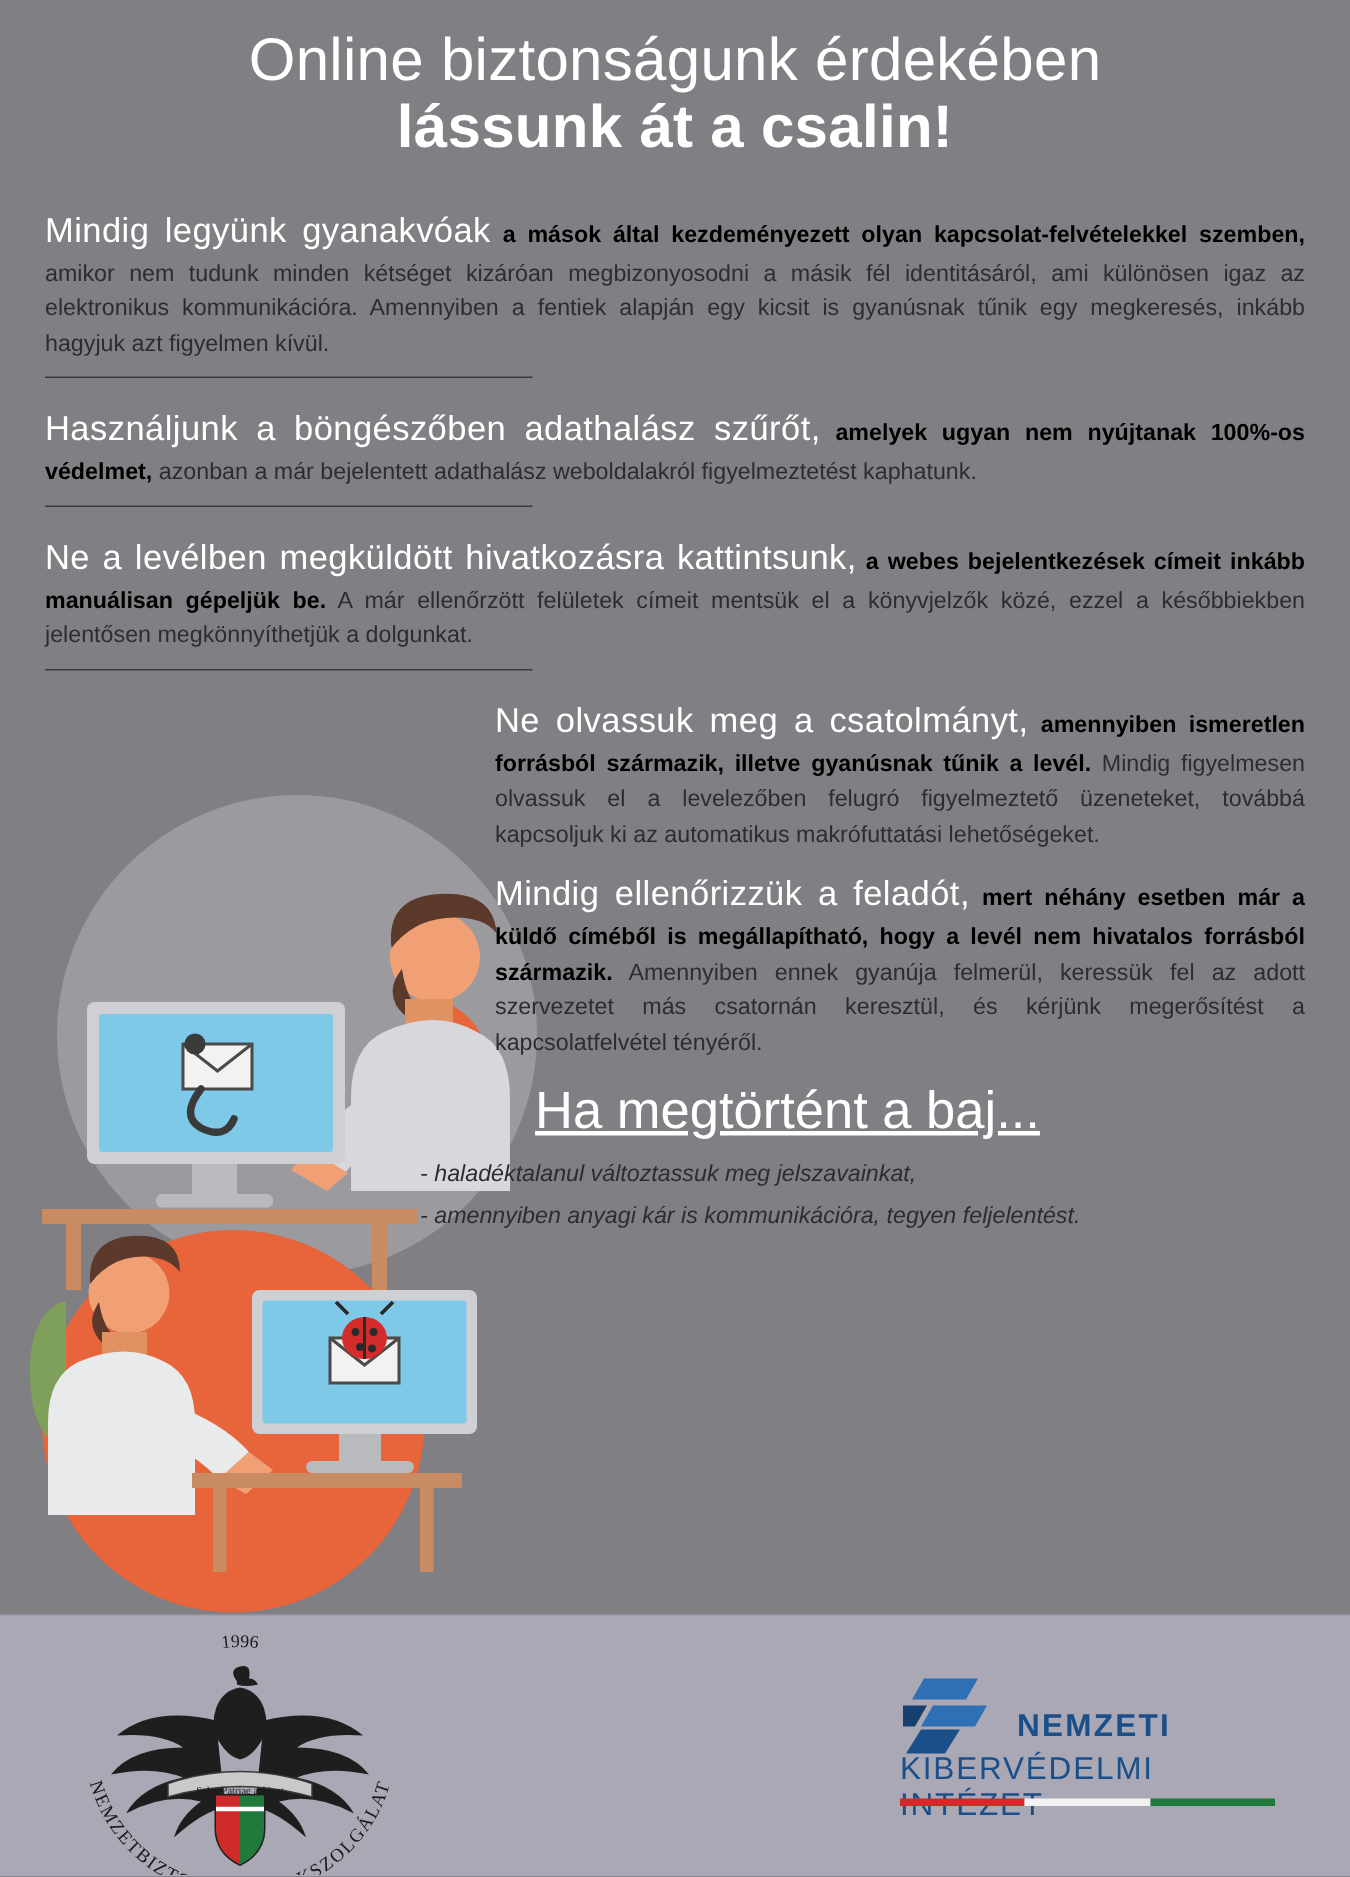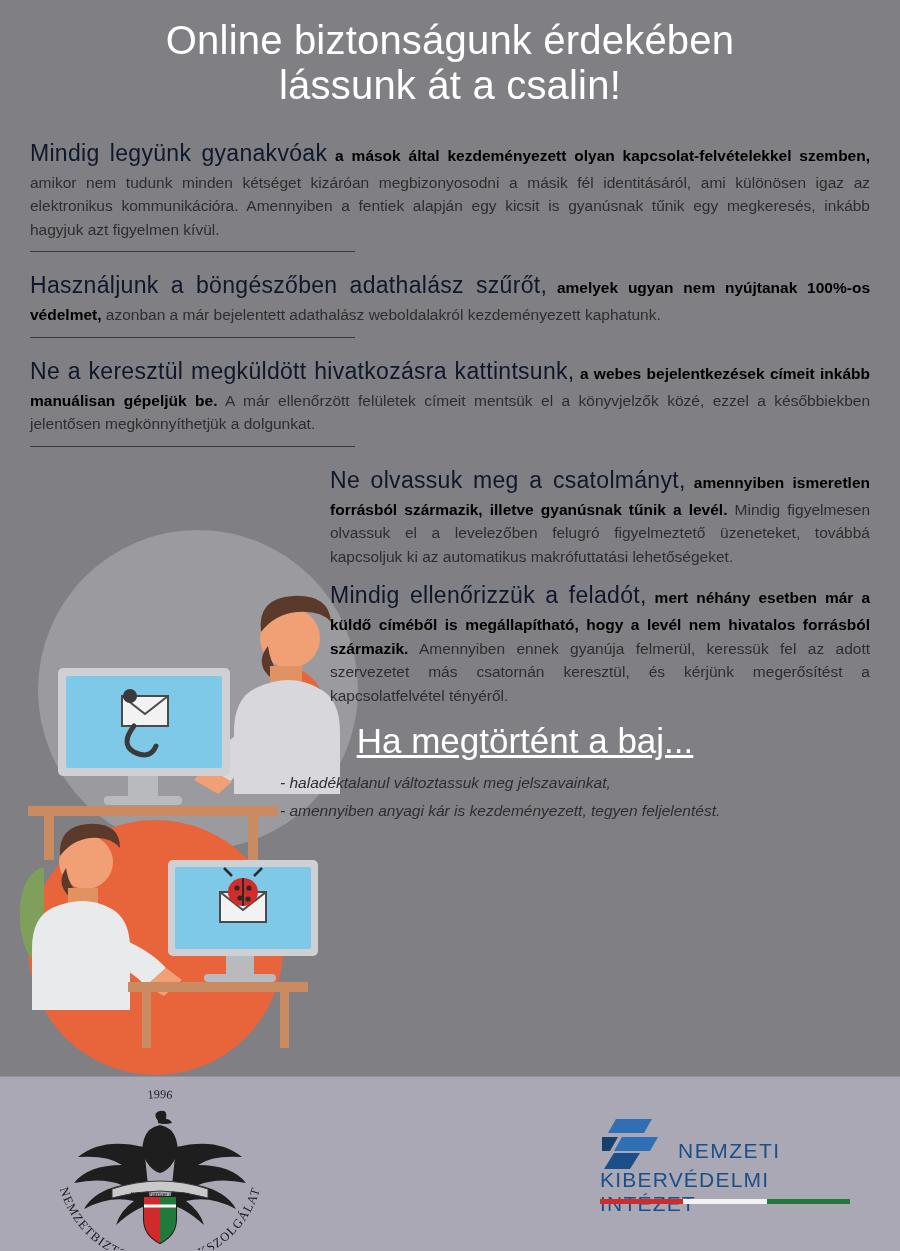--- a/index.html
+++ b/index.html
@@ -18,38 +18,38 @@
   
   .title {
     padding-top: 18px;
     text-align: center;
     color: #ffffff;
     font-size: 40px;
     line-height: 1.12;
     font-weight: 400;
     letter-spacing: 0.2px;
   }
-  .title .l2 { display: block; }
+  .title .l2 { display: block; font-weight: bold; }
 
   
   .blocks {
     position: relative;
     z-index: 3;
     margin-top: 28px;
     padding: 0 30px;
   }
   .para {
     color: #2d2d2f;
     font-size: 15.5px;
     line-height: 1.52;
     text-align: justify;
     margin-bottom: 10px;
   }
   .lead {
-    color: #0f172a;
+    color: #ffffff;
     font-size: 23px;
     font-weight: 400;
     letter-spacing: 0.3px;
   }
   .bold { font-weight: bold; color: #000000; }
   hr.sep {
     border: none;
     border-top: 1px solid #3a3a3c;
     width: 325px;
     margin: 0 0 16px 0;
@@ -120,21 +120,21 @@
     position: absolute;
     right: 40px; top: 38px;
     width: 260px; height: 110px;
   }
   .nki-text {
     position: absolute;
     left: 78px; top: 24px;
     color: #1b4f8a;
     font-size: 21px;
     letter-spacing: 1.5px;
-    font-weight: 400;
+    font-weight: 700;
   }
   .nki-text2 {
     position: absolute;
     left: 0px; top: 53px;
     color: #1b4f8a;
     font-size: 21px;
     letter-spacing: 1.2px;
   }
   .nki-bar {
     position: absolute;
@@ -230,44 +230,44 @@
   </div>
 
   <div class="blocks">
 
     <div class="tip">
       <p class="para"><span class="lead">Mindig legyünk gyanakvóak</span><span class="bold"> a mások által kezdeményezett olyan kapcsolat-felvételekkel szemben,</span><span> amikor nem tudunk minden kétséget kizáróan megbizonyosodni a másik fél identitásáról, ami különösen igaz az elektronikus kommunikációra. Amennyiben a fentiek alapján egy kicsit is gyanúsnak tűnik egy megkeresés, inkább hagyjuk azt figyelmen kívül.</span></p>
       <hr class="sep">
     </div>
 
     <div class="tip">
-      <p class="para"><span class="lead">Használjunk a böngészőben adathalász szűrőt,</span><span class="bold"> amelyek ugyan nem nyújtanak 100%-os védelmet,</span><span> azonban a már bejelentett adathalász weboldalakról kezdeményezett kaphatunk.</span></p>
+      <p class="para"><span class="lead">Használjunk a böngészőben adathalász szűrőt,</span><span class="bold"> amelyek ugyan nem nyújtanak 100%-os védelmet,</span><span> azonban a már bejelentett adathalász weboldalakról figyelmeztetést kaphatunk.</span></p>
       <hr class="sep">
     </div>
 
     <div class="tip">
-      <p class="para"><span class="lead">Ne a keresztül megküldött hivatkozásra kattintsunk,</span><span class="bold"> a webes bejelentkezések címeit inkább manuálisan gépeljük be.</span><span> A már ellenőrzött felületek címeit mentsük el a könyvjelzők közé, ezzel a későbbiekben jelentősen megkönnyíthetjük a dolgunkat.</span></p>
+      <p class="para"><span class="lead">Ne a levélben megküldött hivatkozásra kattintsunk,</span><span class="bold"> a webes bejelentkezések címeit inkább manuálisan gépeljük be.</span><span> A már ellenőrzött felületek címeit mentsük el a könyvjelzők közé, ezzel a későbbiekben jelentősen megkönnyíthetjük a dolgunkat.</span></p>
       <hr class="sep">
     </div>
 
     <div class="indented">
       <div class="tip">
         <p class="para"><span class="lead">Ne olvassuk meg a csatolmányt,</span><span class="bold"> amennyiben ismeretlen forrásból származik, illetve gyanúsnak tűnik a levél.</span><span> Mindig figyelmesen olvassuk el a levelezőben felugró figyelmeztető üzeneteket, továbbá kapcsoljuk ki az automatikus makrófuttatási lehetőségeket.</span></p>
       </div>
       <div class="tip">
         <p class="para"><span class="lead">Mindig ellenőrizzük a feladót,</span><span class="bold"> mert néhány esetben már a küldő címéből is megállapítható, hogy a levél nem hivatalos forrásból származik.</span><span> Amennyiben ennek gyanúja felmerül, keressük fel az adott szervezetet más csatornán keresztül, és kérjünk megerősítést a kapcsolatfelvétel tényéről.</span></p>
       </div>
     </div>
   </div>
 
   <div class="bigheading">Ha megtörtént a baj...</div>
 
   <div class="afterlist">
     <p class="para">- haladéktalanul változtassuk meg jelszavainkat,</p>
-    <p class="para">- amennyiben anyagi kár is kezdeményezett, tegyen feljelentést.</p>
+    <p class="para">- amennyiben anyagi kár is kommunikációra, tegyen feljelentést.</p>
   </div>
 
   <div class="footer">
 
     <div class="logo-left">
       <svg width="240" height="165" viewBox="0 0 240 165">
 
         <path id="arcTop" d="M55 52 A70 62 0 0 1 185 52" fill="none"></path>
         <text font-size="12" fill="#1a1a1a" font-family="'Liberation Serif',serif">
           <textPath href="#arcTop" startOffset="50%" text-anchor="middle">1996</textPath>

